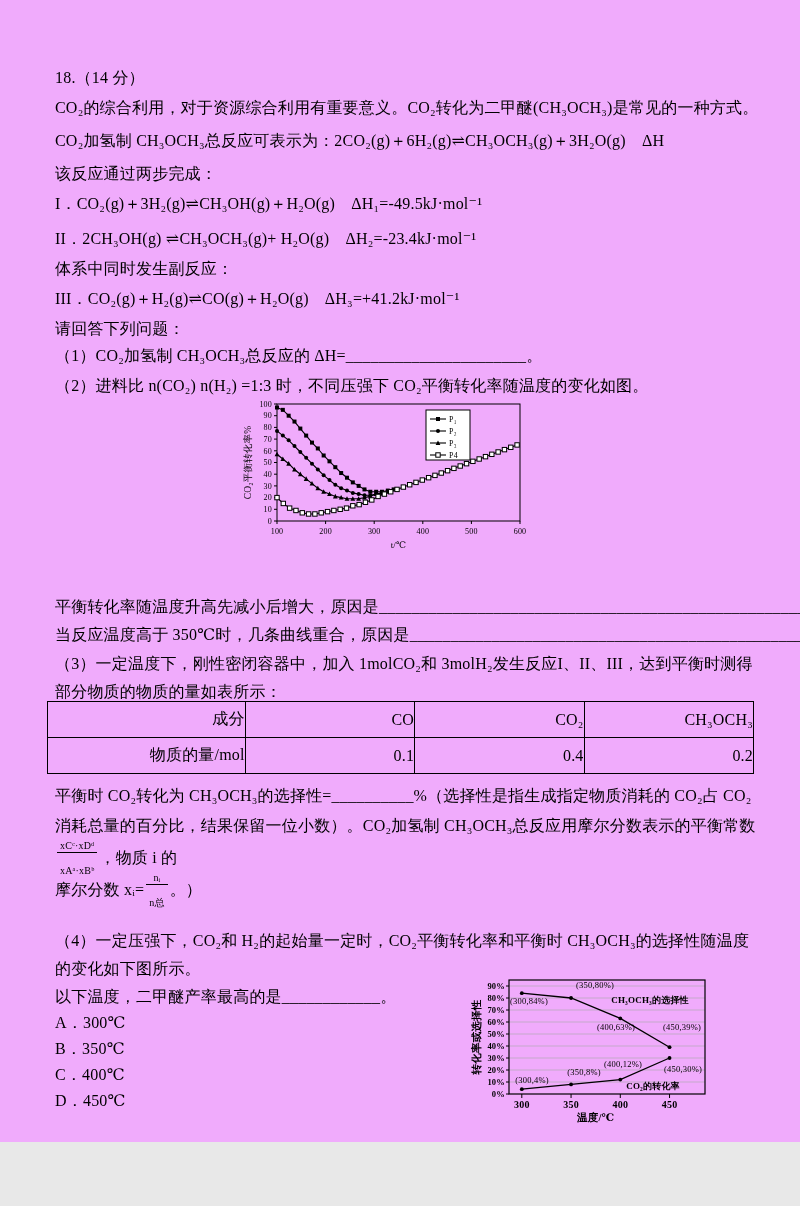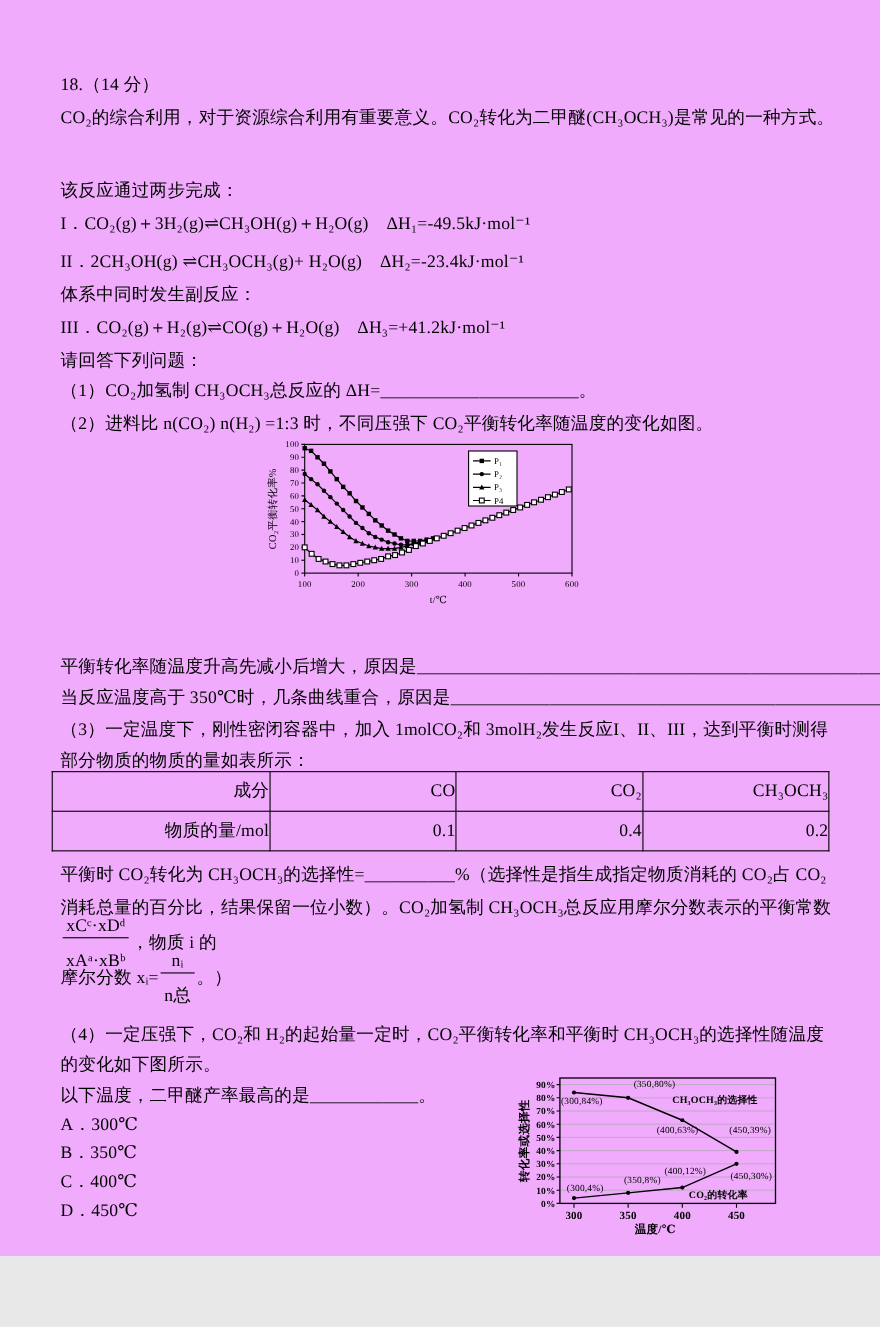--- a/index.html
+++ b/index.html
@@ -5,39 +5,40 @@
   html,body{margin:0;padding:0;background:#e8e8e8;}
   .page{
     position:relative;width:800px;height:1142px;margin:0 auto;
     background:#f0abfc;color:#000;overflow:hidden;
     font-family:"Liberation Serif","DejaVu Serif",serif;
     font-size:16px;letter-spacing:0.2px;
   }
   .line{position:absolute;left:55px;white-space:nowrap;line-height:22px;}
   .center{left:0;width:100%;text-align:center;}
   .flexline{display:flex;align-items:center;}
-  .frac{display:inline-block;vertical-align:middle;text-align:center;font-size:16px;line-height:1.15;margin:0 2px;}
+  .frac{display:inline-block;vertical-align:middle;text-align:center;font-size:10px;line-height:1.15;margin:0 2px;}
   .frac .num{display:block;border-bottom:1px solid #000;padding:0 3px;}
   .frac .den{display:block;padding:0 3px;margin-top:12px;}
   table.qtable{
     position:absolute;left:47px;top:701px;width:707px;
     border-collapse:collapse;table-layout:fixed;
     font-size:16px;text-align:right;
   }
   table.qtable td{border:1px solid #000;height:35px;padding:0;}
   .chartbox{position:absolute;}
   svg text{font-family:"Liberation Serif","DejaVu Serif",serif;}
 </style>
 </head>
 <body>
 
 <div class="page">
 
   <div class="line" style="top:67px">18.（14 分）</div>
   <div class="line" style="top:97px">CO₂的综合利用，对于资源综合利用有重要意义。CO₂转化为二甲醚(CH₃OCH₃)是常见的一种方式。</div>
+  <div class="line" style="top:130px">CO₂加氢制 CH₃OCH₃总反应可表示为：2CO₂(g)＋6H₂(g)⇌CH₃OCH₃(g)＋3H₂O(g)　ΔH</div>
   <div class="line" style="top:163px">该反应通过两步完成：</div>
   <div class="line" style="top:193px">I．CO₂(g)＋3H₂(g)⇌CH₃OH(g)＋H₂O(g)　ΔH₁=-49.5kJ·mol⁻¹</div>
   <div class="line" style="top:228px">II．2CH₃OH(g) ⇌CH₃OCH₃(g)+ H₂O(g)　ΔH₂=-23.4kJ·mol⁻¹</div>
   <div class="line" style="top:258px">体系中同时发生副反应：</div>
   <div class="line" style="top:288px">III．CO₂(g)＋H₂(g)⇌CO(g)＋H₂O(g)　ΔH₃=+41.2kJ·mol⁻¹</div>
   <div class="line" style="top:318px">请回答下列问题：</div>
   <div class="line" style="top:345px">（1）CO₂加氢制 CH₃OCH₃总反应的 ΔH=______________________。</div>
   <div class="line" style="top:375px">（2）进料比 n(CO₂) n(H₂) =1:3 时，不同压强下 CO₂平衡转化率随温度的变化如图。</div>
 
   <div class="chartbox" id="chart1" style="left:240px;top:396px;width:310px;height:164px"><svg width="310" height="164" viewBox="0 0 310 164">

